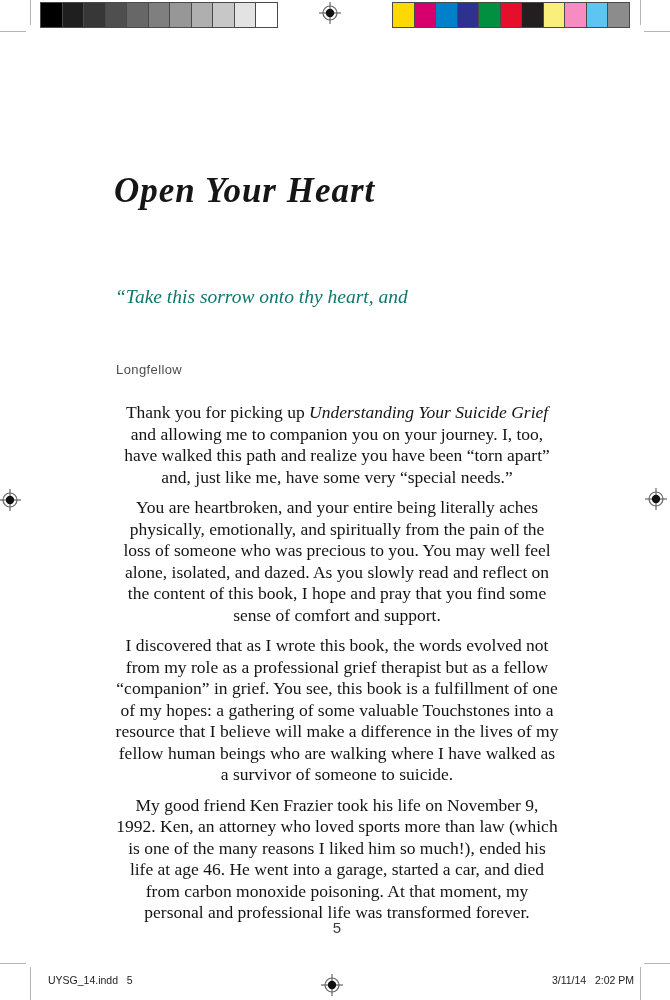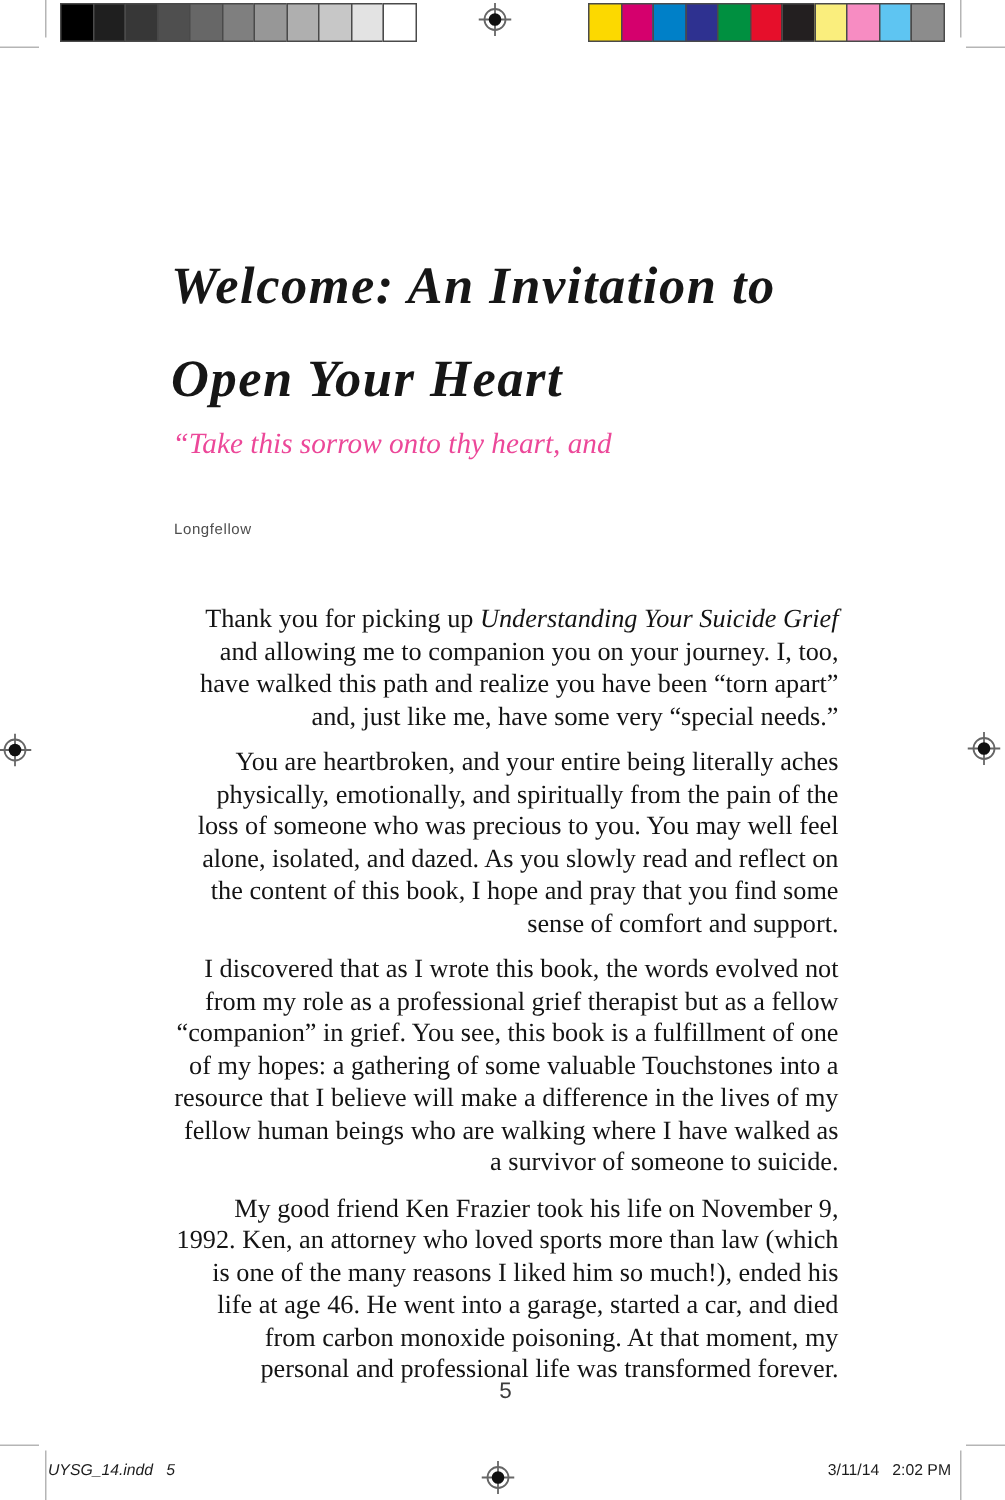--- a/index.html
+++ b/index.html
@@ -30,40 +30,40 @@
   .regmark.right{left:645px;top:488px;}
   .regmark.bottom{left:321px;top:974px;}
   
   .chapter-title{
     position:absolute;left:114px;top:160px;width:480px;
     font-family:cursive;font-style:italic;font-weight:600;
     font-size:35px;line-height:62px;color:#161616;letter-spacing:1px;
   }
   .epigraph{
     position:absolute;left:115px;top:284px;width:460px;
-    font-style:italic;font-size:19.5px;line-height:25px;color:#ec4899;
+    font-style:italic;font-size:19.5px;line-height:25px;color:#0f766e;
   }
   .epigraph-attribution{
-    position:absolute;left:116px;top:348px;
-    font-family:"Liberation Sans", sans-serif;font-size:10px;color:#4d4d4d;letter-spacing:0.4px;
+    position:absolute;left:116px;top:362px;
+    font-family:"Liberation Sans", sans-serif;font-size:13px;color:#4d4d4d;letter-spacing:0.4px;
   }
   .bodycopy{
     position:absolute;left:115px;top:402px;width:444px;
-    font-size:17.5px;line-height:21.5px;color:#141414;text-align:right;
+    font-size:17.5px;line-height:21.5px;color:#141414;text-align:center;
   }
   .bodycopy p{margin:0 0 9px 0;}
   .page-number{
     position:absolute;left:115px;top:919px;width:444px;text-align:center;
     font-family:"Liberation Sans", sans-serif;font-size:15px;color:#3c3c3c;
   }
   .slug{
     position:absolute;top:974px;white-space:pre;
     font-family:"Liberation Sans", sans-serif;font-size:10.5px;color:#1c1c1c;
   }
-  .slug.left{left:32px;font-style:italic;}
+  .slug.left{left:48px;}
   .slug.right{right:36px;}
 </style>
 </head>
 <body>
 
 <div id="graybar" class="calbar">
     <div class="sw" style="background: rgb(0, 0, 0);"></div>
     <div class="sw" style="background: rgb(31, 31, 31);"></div>
     <div class="sw" style="background: rgb(55, 55, 55);"></div>
     <div class="sw" style="background: rgb(79, 79, 79);"></div>
@@ -117,21 +117,20 @@
   <circle cx="11" cy="11" r="4.2" fill="#111"></circle>
 </svg>
 <svg class="regmark bottom" viewBox="0 0 22 22">
   <line x1="11" y1="0" x2="11" y2="22" stroke="#666" stroke-width="1.2"></line>
   <line x1="0" y1="11" x2="22" y2="11" stroke="#666" stroke-width="1.2"></line>
   <circle cx="11" cy="11" r="7" fill="none" stroke="#666" stroke-width="1.2"></circle>
   <circle cx="11" cy="11" r="4.2" fill="#111"></circle>
 </svg>
 
 <div class="chapter-title">
-  <div>Welcome: An Invitation to</div>
   <div>Open Your Heart</div>
 </div>
 
 <div class="epigraph">
   <div>“Take this sorrow onto thy heart, and</div>
 </div>
 <div class="epigraph-attribution">Longfellow</div>
 
 <div class="bodycopy">
   <p><span>Thank you for picking up </span><i>Understanding Your Suicide Grief</i><span> and allowing me to companion you on your journey. I, too, have walked this path and realize you have been “torn apart” and, just like me, have some very “special needs.”</span></p>

